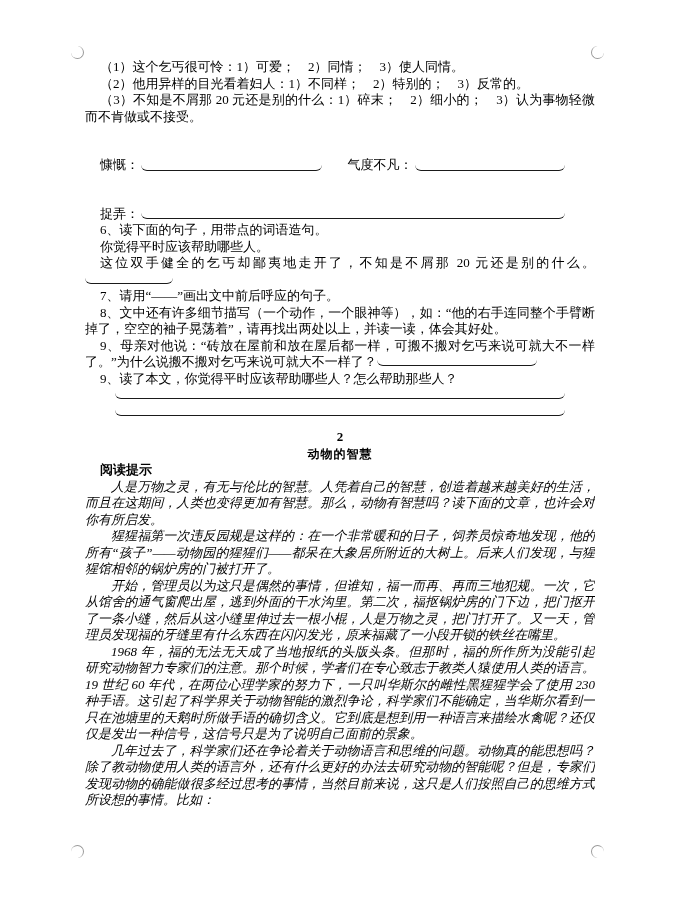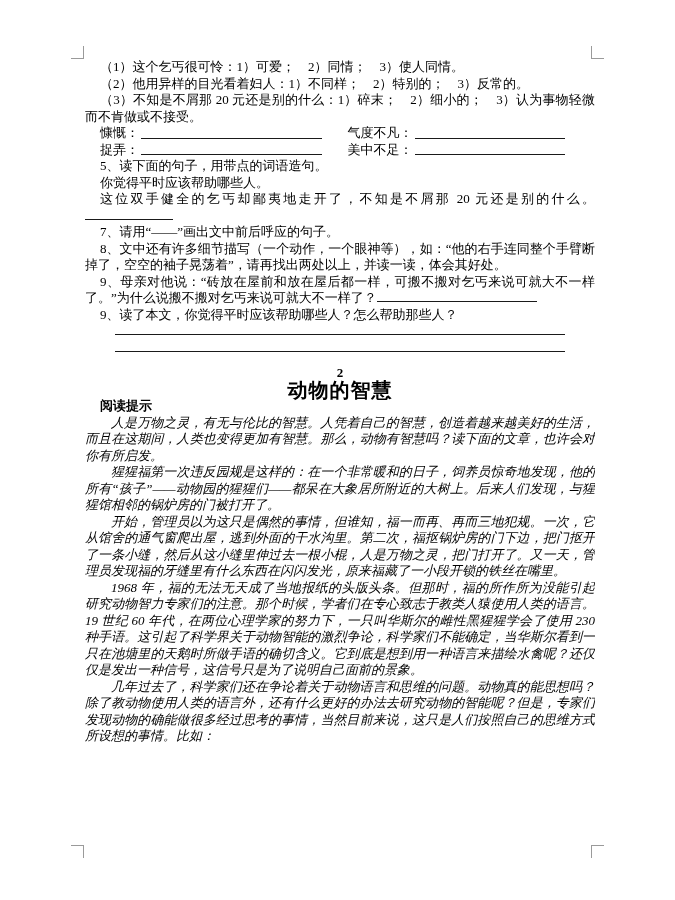--- a/index.html
+++ b/index.html
@@ -1,15 +1,15 @@
 <!DOCTYPE html>
 <html><head>
 <meta charset="utf-8">
 <style>
-  * { margin:0; padding:0; box-sizing:border-box; }
+  * { margin:0; padding:0; box-sizing:border-box;border-radius:19px; }
   html,body { width:675px; height:900px; }
   body {
     background:#ffffff;
     font-family:"Liberation Serif","DejaVu Serif",serif;
     color:#000;
     position:relative;
     overflow:hidden;
   }
   .page { position:absolute; inset:0; background:#fff; }
 
@@ -22,29 +22,29 @@
 
   .content {
     position:absolute; left:85px; top:59px; width:510px; height:786px;
     font-size:13px; line-height:16.5px; overflow:hidden;
   }
   .content p { text-align:justify; }
   .q    { text-indent:15px; }
   .para { text-indent:26px;font-style:italic; }
   .bold { font-weight:bold; }
   .center { text-align:center !important; text-indent:0; }
-  .title  { font-size:20px; letter-spacing:1px; }
+  .title  { font-size:12px; letter-spacing:1px; }
 
   .blank {
     display:inline-block; border-bottom:1px solid #1a1a1a;
     height:12px; vertical-align:baseline;
   }
   .w170 { width:170px; } .w88 { width:88px; } .w160 { width:160px; }
 
-  .pair-row { display:flex; padding-left:15px; }
+  .pair-row { display:flex; padding-left:15px;margin-top:32px; }
   .pair { flex:1; display:flex; align-items:flex-end; }
   .pair .blank { flex:1; margin:0 26px 3px 2px; }
   .pair:last-child .blank { margin-right:30px; }
 
   .answer-row { padding-left:30px; height:16.5px; }
   .answer-row .blank { width:450px; }
 
   .sec-num { margin-top:9px; }
 </style>
 </head>
@@ -71,27 +71,23 @@
       <span class="pair">
         <span>气度不凡：</span>
           <span class="blank"></span>
       </span>
     </div>
     <div class="pair-row">
       <span class="pair">
         <span>捉弄：</span>
           <span class="blank"></span>
       </span>
-      <span class="pair">
-        <span>美中不足：</span>
-          <span class="blank"></span>
-      </span>
     </div>
 
-    <p class="q">5、读下面的句子，用带点的词语造句。</p>
+    <p class="q">6、读下面的句子，用带点的词语造句。</p>
     <p class="q">你觉得平时应该帮助哪些人。</p>
     <p class="q"><span>这位双手健全的乞丐却鄙夷地走开了，不知是不屑那 20 元还是别的什么。</span><span class="blank w88"></span></p>
 
     <p class="q">7、请用“——”画出文中前后呼应的句子。</p>
     <p class="q">8、文中还有许多细节描写（一个动作，一个眼神等），如：“他的右手连同整个手臂断掉了，空空的袖子晃荡着”，请再找出两处以上，并读一读，体会其好处。</p>
     <p class="q"><span>9、母亲对他说：“砖放在屋前和放在屋后都一样，可搬不搬对乞丐来说可就大不一样了。”为什么说搬不搬对乞丐来说可就大不一样了？</span><span class="blank w160"></span></p>
     <p class="q">9、读了本文，你觉得平时应该帮助哪些人？怎么帮助那些人？</p>
 
     <div class="answer-row"><span class="blank"></span></div>
     <div class="answer-row"><span class="blank"></span></div>

